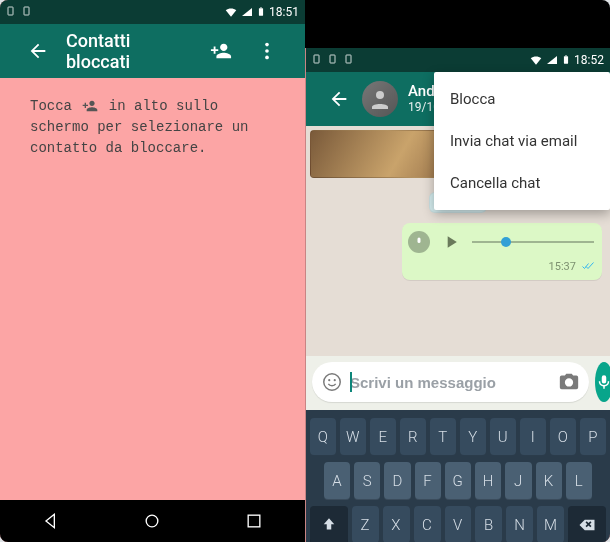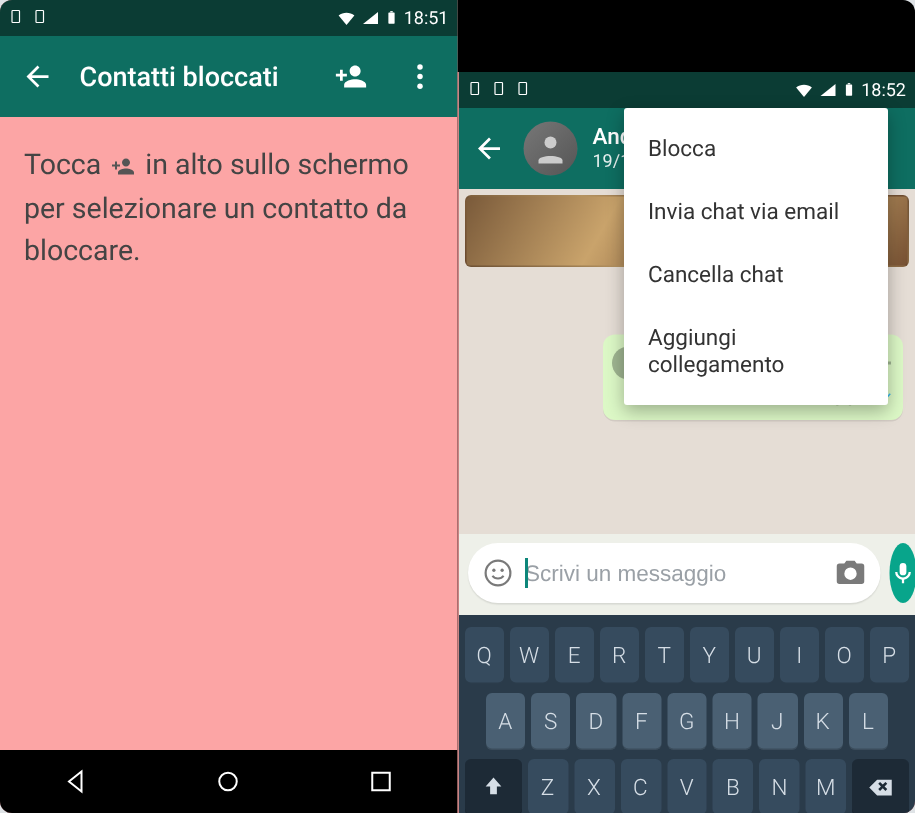--- a/index.html
+++ b/index.html
@@ -8,33 +8,33 @@
   .phone { width: 50%; height: 100%; display: flex; flex-direction: column; position: relative; background: #fca5a5; }
   .phone + .phone { border-left: 1px solid rgba(0,0,0,0.2); margin-top: 48px; }
 
   
   .status { height: 24px; background: #0b3c34; color: #fff; display: flex; align-items: center; justify-content: space-between; padding: 0 6px; font-size: 12px; }
   .status-left, .status-right { display: flex; align-items: center; gap: 4px; }
   .status-right { gap: 3px; }
   .ico { display: inline-flex; align-items: center; justify-content: center; }
 
   
-  .appbar { height: 54px; background: #0e6e61; color: #fff; display: flex; align-items: center; padding: 0 7px; gap: 10px; }
+  .appbar { height: 54px; background: #0e6e61; color: #fff; display: flex; align-items: center; padding: 0 20px; gap: 10px; }
   .appbar .title { font-size: 18px; font-weight: 500; flex: 1; }
   .appbar .subtitle { font-size: 12px; opacity: 0.9; }
   .appbar .stack { display: flex; flex-direction: column; line-height: 1.15; flex: 1; }
   .appbar .name { font-size: 15px; font-weight: 500; }
   .avatar { width: 36px; height: 36px; border-radius: 50%; background: #8d8d8d; background-image: linear-gradient(135deg,#777 0%,#555 100%); overflow: hidden; display:flex; align-items:center; justify-content:center;}
   .avatar svg { width: 24px; height: 24px; }
 
   .iconbtn { width: 36px; height: 36px; display: inline-flex; align-items: center; justify-content: center; cursor: pointer; }
   .iconbtn svg { width: 22px; height: 22px; fill: #fff; }
 
   
-  .body-left { padding: 18px 16px; color: #444; font-size: 19px; line-height: 1.5; }
+  .body-left { padding: 18px 30px; color: #444; font-size: 14px; line-height: 1.5; font-family: Liberation Mono, monospace; }
   .body-left p + p { margin-top: 16px; }
 
   
   .chat-bg { flex: 1; background: #e5ddd5; position: relative; overflow: hidden; }
   .chat-inner { position: absolute; inset: 0; display: flex; flex-direction: column; }
   .media-row { display: flex; gap: 4px; padding: 4px 4px 0 4px; }
   .media-thumb { flex: 1; height: 48px; border-radius: 4px; background: linear-gradient(120deg,#7a5a3a,#c9a36b,#765032); border: 1px solid rgba(0,0,0,0.1); }
   .date-chip { align-self: center; background: #d6eef0; color: #4a6b74; font-size: 11px; padding: 3px 10px; border-radius: 6px; margin: 14px 0 8px; border:1px solid rgba(0,0,0,0.05); }
 
   .bubble-out { align-self: flex-end; margin: 2px 8px 6px 60px; background: #dcf8c6; border-radius: 8px; padding: 6px 8px 4px 6px; box-shadow: 0 1px 0 rgba(0,0,0,0.08); display:flex; flex-direction:column; min-width: 200px; }
@@ -46,29 +46,29 @@
   .voice-mic { width:22px;height:22px; border-radius:50%; background:#9fb591; display:flex;align-items:center;justify-content:center;}
   .voice-mic svg { width:12px;height:12px; fill:#fff;}
   .bubble-meta { align-self:flex-end; display:flex; align-items:center; gap:4px; margin-top:2px;}
   .duration { font-size: 11px; color:#7d9170; margin-right:auto; }
   .time { font-size: 11px; color:#7d9170; }
   .ticks { width:14px; }
 
   
   .composer { display:flex; align-items:center; gap:6px; padding:6px 6px 8px 6px; background:#eef0e9; }
   .compose-box { flex:1; background:#fff; border-radius:22px; height:40px; display:flex; align-items:center; padding:0 8px; gap:6px; box-shadow: 0 1px 1px rgba(0,0,0,0.1);}
-  .compose-box input { flex:1; border:none; outline:none; font-size:15px; color:#888; padding: 4px 0;}
+  .compose-box input { flex:1; border:none; outline:none; font-size:15px; color:#888; padding: 4px 0; font-weight: bold;}
   .compose-box input::placeholder { color:#9aa0a6; }
   .compose-side { width:24px;height:24px; display:flex;align-items:center;justify-content:center; }
   .compose-side svg { width:22px;height:22px; fill:#7a7a7a; }
   .send-btn { width:40px;height:40px;border-radius:50%; background:#08a58b; display:flex;align-items:center;justify-content:center;}
   .send-btn svg { width:18px;height:18px; fill:#fff; }
 
   
-  .menu { position:absolute; top:24px; right:18px; width:176px; background:#fff; border-radius:2px; box-shadow: 0 4px 12px rgba(0,0,0,0.3); padding: 6px 0; z-index: 50;}
+  .menu { position:absolute; top:24px; right:0; width:176px; background:#fff; border-radius:2px; box-shadow: 0 4px 12px rgba(0,0,0,0.3); padding: 6px 0; z-index: 50;}
   .menu-item { padding: 12px 16px; font-size:15px; color:#333; cursor:pointer; }
 
   
   .keyboard { background:#2a3b4a; color:#d6dee6; padding: 8px 4px 4px; display:flex; flex-direction:column; gap:6px; }
   .krow { display:flex; gap:4px; justify-content:center; }
   .key { flex:1; height:38px; background:#364b5e; border-radius:4px; display:flex;align-items:center;justify-content:center; font-size:15px; font-weight:300; letter-spacing:0.5px; box-shadow: inset 0 -1px 0 rgba(0,0,0,0.2);}
   .krow.r2 .key { background:#4a6073; }
   .krow.r2 { padding: 0 14px; }
   .krow.r3 { padding: 0 0px; }
   .key.wide { flex:1.4; font-size:13px;}
@@ -366,16 +366,15 @@
             <rect x="4" y="6" width="16" height="12" rx="1"></rect>
             <line x1="7" y1="9" x2="7" y2="9"></line>
           </svg>
         </div>
     </div>
 
     <div class="menu">
       <div class="menu-item">Blocca</div>
       <div class="menu-item">Invia chat via email</div>
       <div class="menu-item">Cancella chat</div>
-      <div class="menu-item">Aggiungi collegamento</div>
     </div>
   </div>
 </div>
 
 </body></html>

